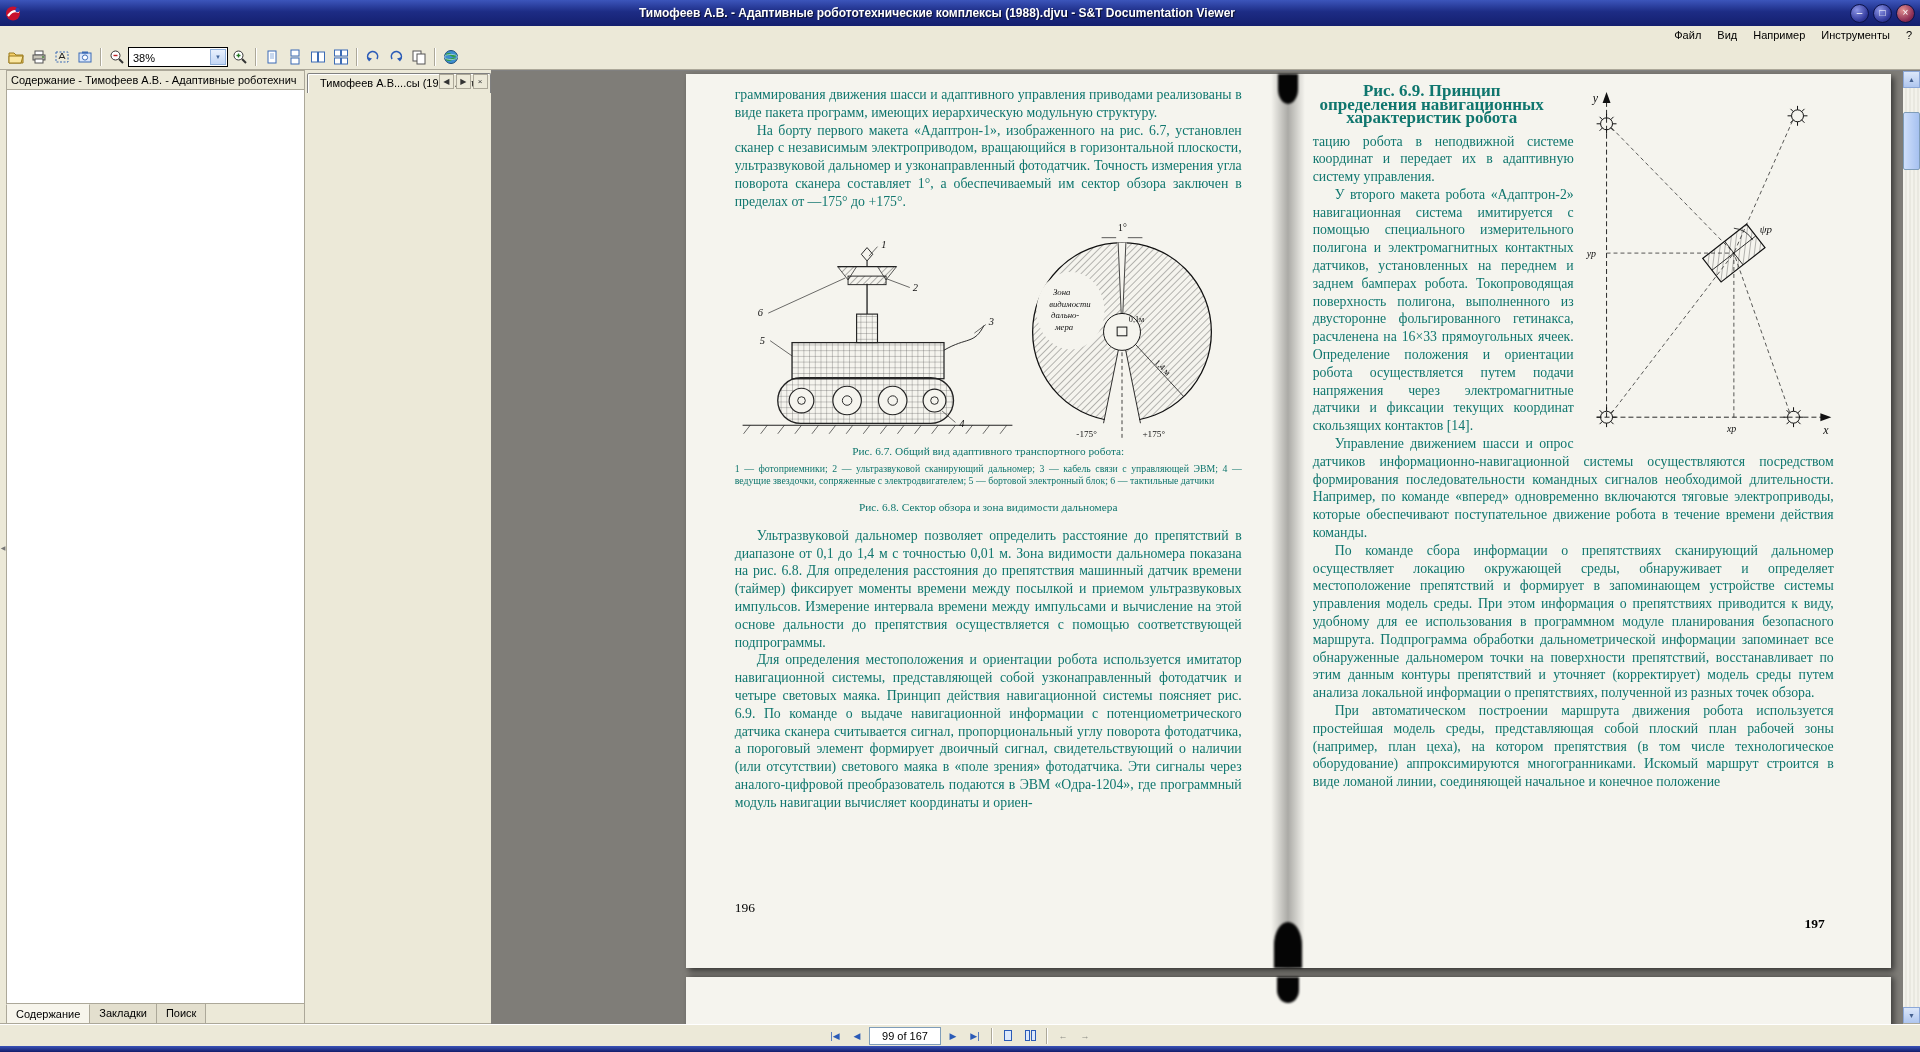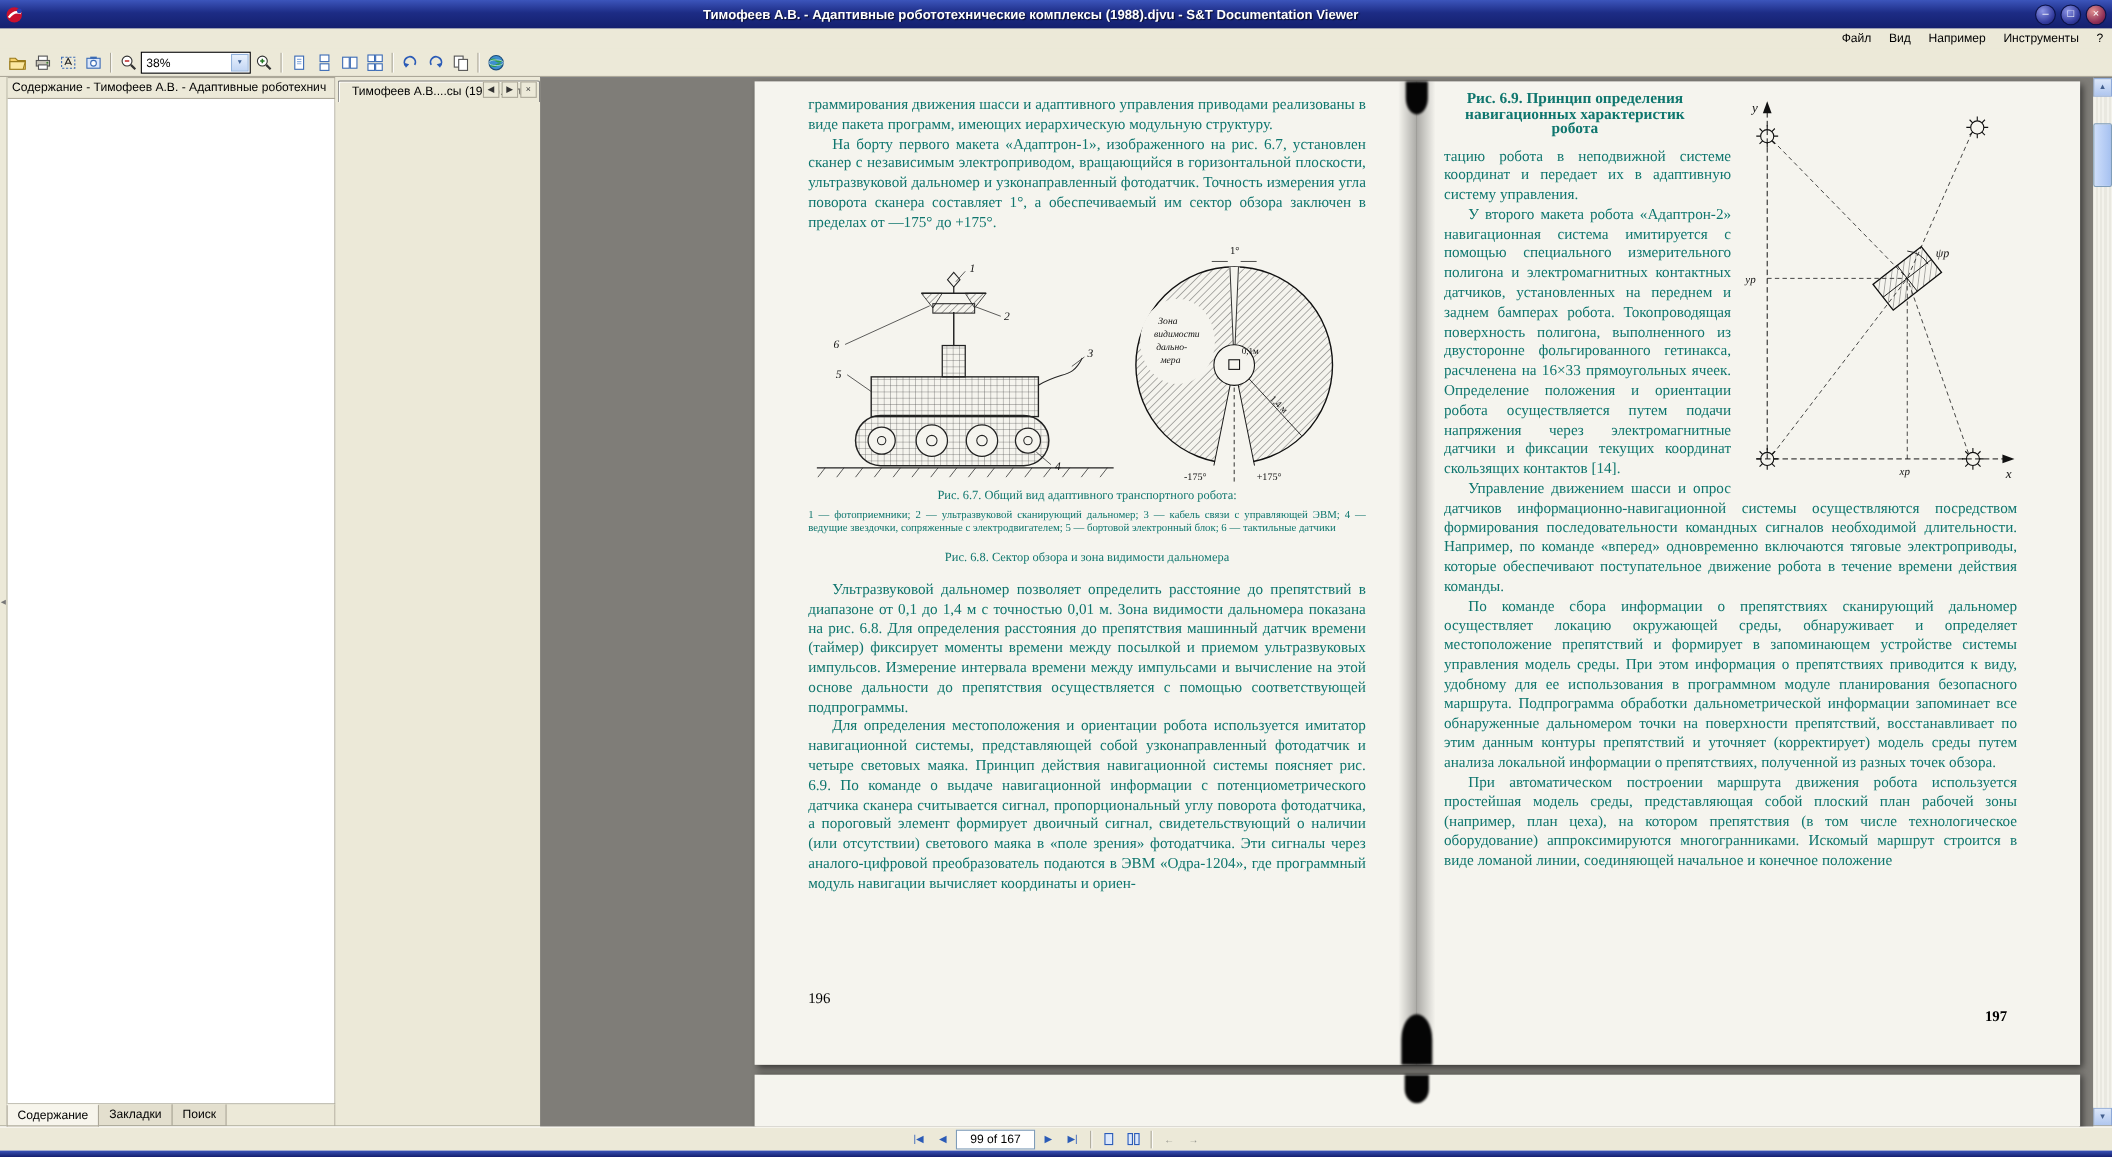--- a/index.html
+++ b/index.html
@@ -66,21 +66,21 @@
   .col-left { margin-left:49px; width:507px; padding-top:12px; }
   .col-right { margin-left:25px; width:521px; padding-top:10px; }
   .bookcol p { text-indent:22px; }
   .first-cont p:first-child { text-indent:0; }
 
   .figrow { display:flex; align-items:flex-start; margin:6px 0 2px; }
   .fig-robot { margin-top:12px; }
   .caption { font-size:11.3px; line-height:13.5px; text-align:center; width:320px; margin:4px auto 0; text-indent:0; }
   .legend { font-size:9.8px; line-height:12px; text-align:justify; margin-top:5px; text-indent:0; }
   .caption-68 { font-size:11.3px; text-align:center; margin:12px 0 10px; text-indent:0; }
-  .cap69 { font-weight:bold; font-size:14px; line-height:13.5px; width:238px; text-align:center; margin-bottom:8px; text-indent:0; }
+  .cap69 { font-weight:bold; font-size:17px; line-height:13.5px; width:238px; text-align:center; margin-bottom:8px; text-indent:0; }
   .fig69wrap { float:right; width:250px; height:368px; margin-left:10px; }
   .pagenum-l { position:absolute; left:49px; bottom:52px; font-family:"Liberation Serif",serif; font-size:13.5px; font-weight:normal; }
   .pagenum-r { position:absolute; right:66px; bottom:36px; font-family:"Liberation Serif",serif; font-size:13.5px; font-weight:bold;margin-left:24px; }
 
   svg.fig text { font-family:"Liberation Serif","DejaVu Serif",serif; fill:#111; }
 
   
   .navbar { height:22px; background:#ECE9D8; border-top:1px solid #fff; box-shadow:0 -1px 0 #ACA899; display:flex; align-items:center; justify-content:center; gap:2px; flex:0 0 auto; }
   .nav-btn { min-width:20px; height:18px; display:flex; align-items:center; justify-content:center; font-size:9px; color:#2B5BB7; border:1px solid transparent; padding:0 2px; }
   .nav-btn.gray { color:#8d8d86; }

